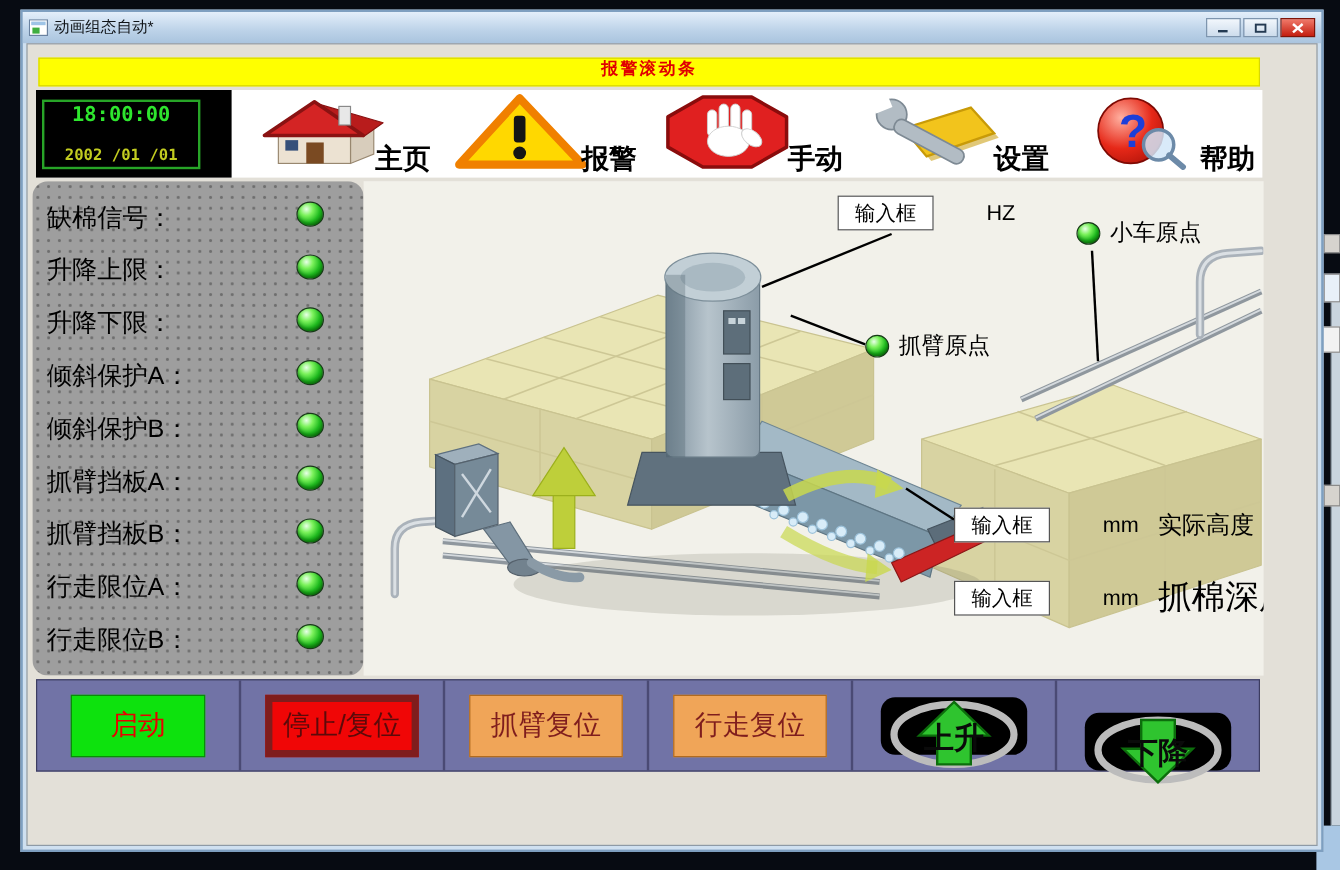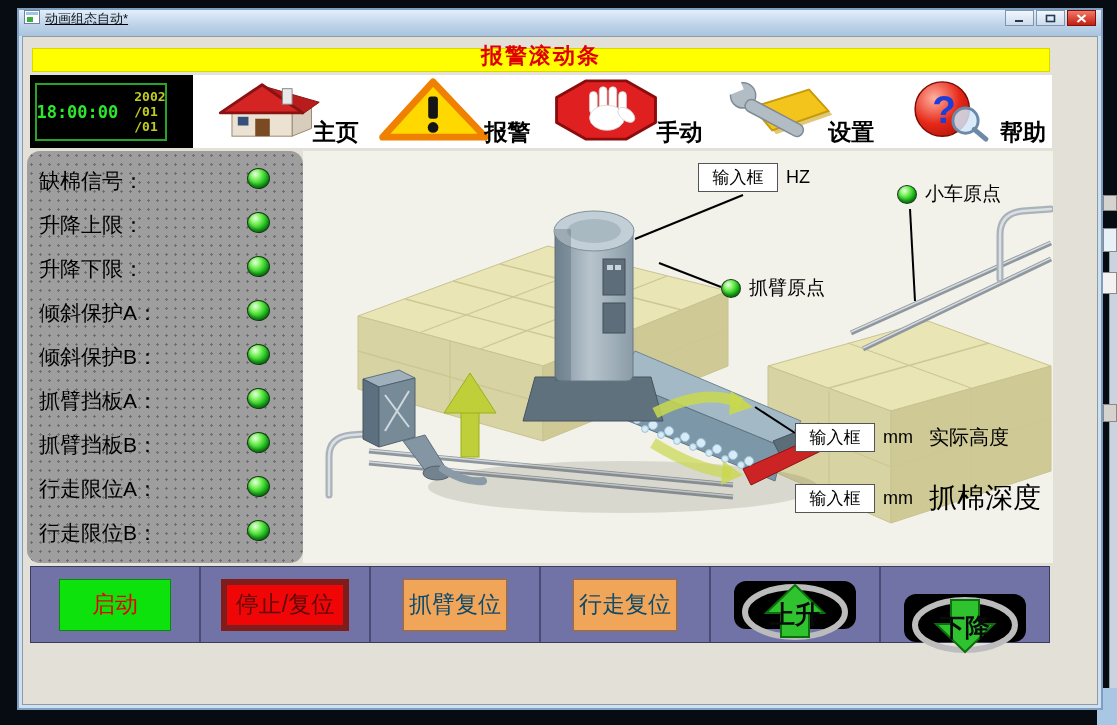--- a/index.html
+++ b/index.html
@@ -10,55 +10,54 @@
     -webkit-font-smoothing:antialiased;
   }
   #screen{position:absolute;inset:0;}
 
   
   .window{
     position:absolute;left:17px;top:8px;width:1086px;height:702px;
     background:#cfe0f0;border:2px solid #7e9fc0;box-sizing:border-box;
   }
   .titlebar{
-    height:26px;display:flex;padding:0 5px;
+    height:26px;display:flex;align-items:center;padding:0 5px;
     background:linear-gradient(#e3eefa,#bcd2e8 60%,#aac4de);
-    text-decoration:underline;
   }
   .app-icon{width:16px;height:14px;margin-right:5px;display:inline-block;}
   .title{font-size:13px;color:#101418;flex:1;}
   .winbtns{display:flex;gap:2px;}
   .wbtn{
     width:29px;height:16px;display:flex;align-items:center;justify-content:center;
     background:linear-gradient(#f2f7fc,#cddcec);border:1px solid #7e95ae;box-sizing:border-box;
   }
   .wbtn.close{background:linear-gradient(#f07a6a,#c41e10);border-color:#7e1408;}
 
   .client{
     position:absolute;left:3px;top:26px;right:3px;bottom:3px;
     background:#e3e0d8;border:1px solid #8e9aa6;box-sizing:border-box;overflow:hidden;
   }
 
   
   .banner{
     position:absolute;left:9px;top:11px;width:1018px;height:24px;
     background:#ffff00;border:1px solid #d8d800;box-sizing:border-box;
-    display:flex;align-items:flex-end;justify-content:center;
-    font-size:22px;font-weight:bold;color:#e00000;letter-spacing:2px;
+    display:flex;align-items:flex-start;justify-content:center;
+    font-size:14px;font-weight:bold;color:#e00000;letter-spacing:2px;
   }
 
   
   .toolbar{
     position:absolute;left:7px;top:38px;width:1022px;height:73px;
     background:#ffffff;display:flex;
   }
   .clock-wrap{width:163px;height:100%;background:#000;display:flex;align-items:center;}
   .clock{
     margin-left:5px;width:128px;height:54px;border:2px solid #27a427;
-    display:flex;align-items:center;justify-content:center;gap:16px;
+    display:flex;flex-direction:column;align-items:center;justify-content:center;gap:16px;
   }
   .clock-time{color:#2ee62e;font:bold 17px "DejaVu Sans Mono",monospace;}
   .clock-date{color:#c2cc20;font:bold 13px "DejaVu Sans Mono",monospace;}
   .tb-btn{position:relative;flex:1;height:100%;cursor:pointer;}
   .tb-ico{position:absolute;left:10px;top:3px;width:120px;height:64px;}
   .tb-lbl{
     position:absolute;right:6px;bottom:0px;
     font-size:23px;font-weight:bold;color:#000;
   }
 
@@ -86,40 +85,40 @@
   }
   .diagram > svg{position:absolute;left:0;top:0;}
   .dlabel{
     position:absolute;display:flex;align-items:center;gap:8px;
     font-size:19px;color:#000;white-space:nowrap;
   }
   .inputbox{
     display:inline-block;min-width:60px;text-align:center;
     background:#ffffff;border:1px solid #555;padding:2px 9px;font-size:17px;color:#000;
   }
-  .unit{font-size:18px;}
+  .unit{font-size:18px;margin-left:36px;}
   .led-sm{width:20px;height:19px;}
 
   
   .ctl-bar{
     position:absolute;left:7px;top:529px;width:1020px;height:77px;
     background:#7173a6;border:1px solid #3c3c60;box-sizing:border-box;display:flex;
   }
   .ctl-cell{
     flex:1;display:flex;align-items:center;justify-content:center;
     border-right:2px solid #4a4a74;position:relative;
   }
   .ctl-cell:last-child{border-right:none;align-items:flex-end;}
   .ctl-btn{
     display:flex;align-items:center;justify-content:center;
     font-size:23px;cursor:pointer;box-sizing:border-box;
   }
   .btn-start{width:112px;height:52px;background:#0de20d;color:#e80000;border:1px solid #0a8a0a;}
   .btn-stop{width:128px;height:52px;background:#f00606;color:#5c0a0a;border:6px solid #7f1d1d;}
-  .btn-orange{width:104px;height:52px;background:#f0a558;color:#0c4a6e;border:1px solid #b06a20;text-align:center;}
+  .btn-orange{width:128px;height:52px;background:#f0a558;color:#7f1d1d;border:1px solid #b06a20;text-align:center;}
   .btn-updown{
     width:122px;height:48px;background:#000;border-radius:12px;position:relative;cursor:pointer;
   }
   .btn-updown svg{position:absolute;left:0;top:0;}
   .btn-updown .udlbl{
     position:absolute;left:0;right:0;top:17px;text-align:center;
     font-size:25px;font-weight:bold;color:#0a0a0a;z-index:2;
   }
 
   

